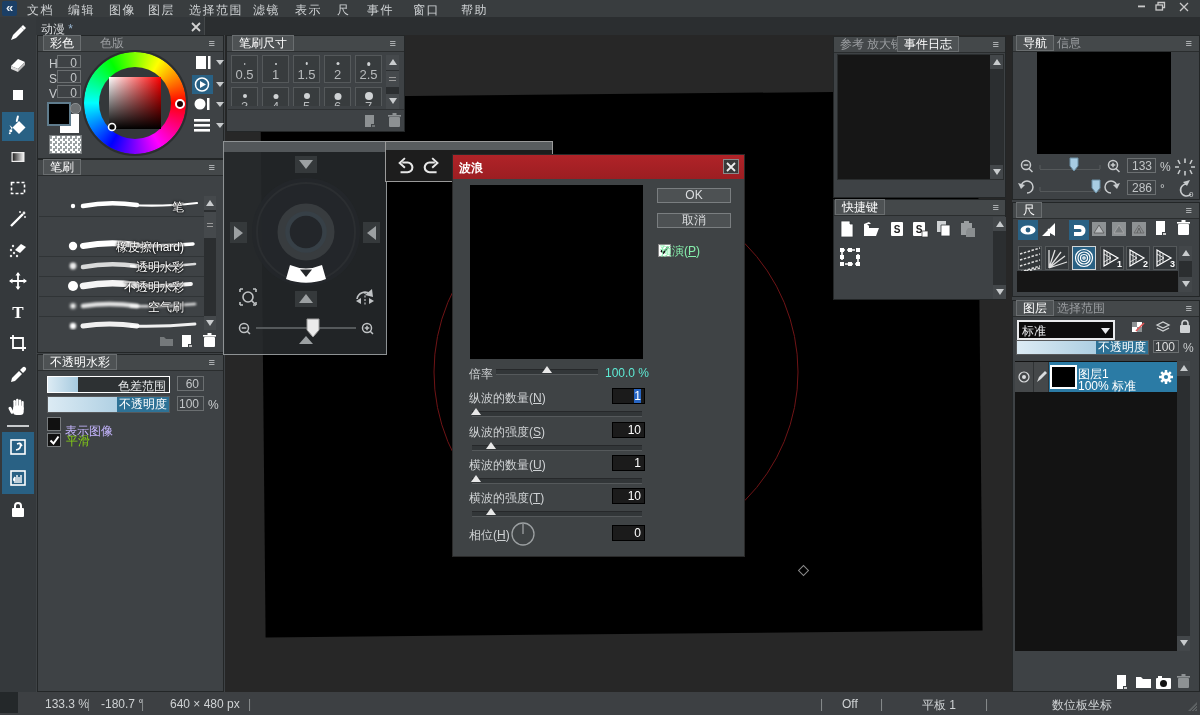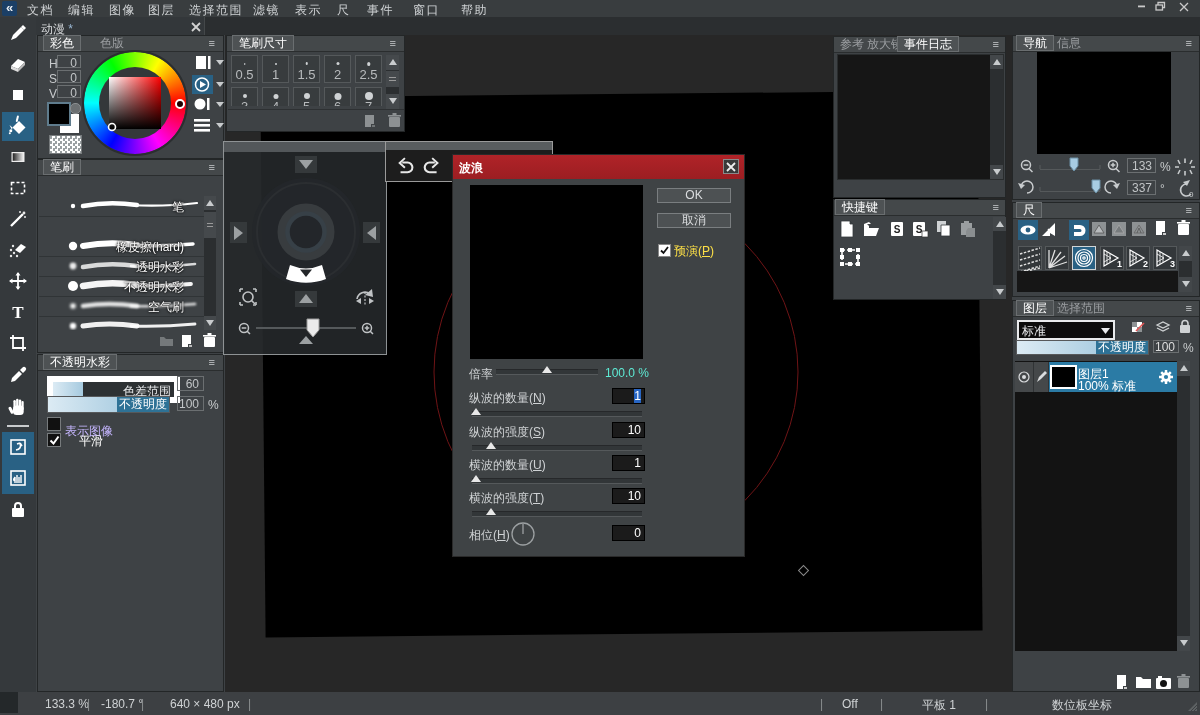--- a/index.html
+++ b/index.html
@@ -297,38 +297,38 @@
         <rect x="47.5" y="0" width="4" height="2"></rect>
       </g>
  </svg>
 </div>
 
 <div class="pnl" id="toolopt" style="left:37px;top:354px;width:187px;height:338px">
  <div class="phdr">
       <div class="ptab on cn" style="left:6px">不透明水彩</div>
       <div class="ham" style="right:8px">≡</div>
     </div>
- <div class="abs" style="left:9px;top:21px;width:121px;height:15px;background:#2d3133;border:6px solid #ffffff">
+ <div class="abs" style="left:9px;top:21px;width:121px;height:15px;background:#2d3133;border:1px solid #ffffff">
   <div class="abs" style="left:0;top:0;width:30px;height:15px;background:linear-gradient(to right,#dcebf4,#a6cadf)"></div>
   <div class="abs cn" style="right:3px;top:1px;color:#e8eaec">色差范围</div>
  </div>
  <div class="tfield" style="left:139px;top:21px;width:27px;height:15px;padding-right:4px;line-height:15px">60</div>
  <div class="abs" style="left:9px;top:41px;width:121px;height:15px;border:1px solid #57595b;background:linear-gradient(to right,#dcebf4,#8fbcd6)">
   <div class="abs cn" style="right:0;top:0;height:15px;line-height:15px;padding:0 2px;background:#2e7296;color:#fff">不透明度</div>
  </div>
  <div class="tfield" style="left:139px;top:41px;width:27px;height:15px;padding-right:4px;line-height:15px">100</div>
  <div class="abs" style="left:170px;top:43px;color:#c8cbcd">%</div>
  <div class="abs" style="left:9px;top:62px;width:12px;height:12px;background:#111;border:1px solid #777b7d"></div>
  <div class="abs cn" style="left:27px;top:68px;color:#c4b5fd">表示图像</div>
  <div class="abs" style="left:9px;top:78px;width:12px;height:12px;background:#111;border:1px solid #777b7d">
   <svg style="left:1px;top:1px" width="11" height="11">
         <path d="M1.5 5.5 L4.5 8.5 L9.5 1.5" stroke="#fff" stroke-width="2" fill="none"></path>
       </svg>
  </div>
- <div class="abs cn" style="left:41px;top:78px;color:#ffffff">平滑</div>
+ <div class="abs cn" style="left:28px;top:78px;color:#84cc16">平滑</div>
 </div>
 
 <div class="pnl" id="brushsize" style="left:226px;top:35px;width:179px;height:97px">
  <div class="phdr">
       <div class="ptab on cn" style="left:6px">笔刷尺寸</div>
       <div class="ham" style="right:8px">≡</div>
     </div>
  <style>.szc{position:absolute;width:27px;height:28px;background:#383c3e;border:1px solid #55595b;box-sizing:border-box;color:#b8bbbd;text-align:center;font-size:13px}
  .szc span{position:absolute;bottom:0px;left:0;right:0}.szd{position:absolute;left:50%;border-radius:50%;background:#cfd2d4;transform:translateX(-50%)}</style>
  <div class="abs" style="left:0;top:19px;width:158px;height:51px;overflow:hidden">
@@ -569,21 +569,21 @@
         <path d="M107 7 L104 13 L100 9 Z" fill="#c8cbcd" stroke="none"></path>
    <g transform="translate(-8,0)">
           <path d="M182 8 A 6 6 0 1 0 186 18" fill="none"></path>
           <path d="M185 4 L182 10 L178 6 Z" fill="#c8cbcd" stroke="none"></path>
           <text x="184" y="21" font-size="8" fill="#c8cbcd" stroke="none">0</text>
         </g>
   </g>
  </svg>
  <div class="tfield" style="left:114px;top:122px;width:29px;height:15px;padding-right:3px;line-height:15px">133</div>
  <div class="abs" style="left:147px;top:124px;color:#c8cbcd">%</div>
- <div class="tfield" style="left:114px;top:144px;width:29px;height:15px;padding-right:3px;line-height:15px">337</div>
+ <div class="tfield" style="left:114px;top:144px;width:29px;height:15px;padding-right:3px;line-height:15px">286</div>
  <div class="abs" style="left:147px;top:146px;color:#c8cbcd">°</div>
 </div>
 
 <div class="pnl" id="rulerpnl" style="left:1012px;top:202px;width:188px;height:95px">
  <div class="phdr">
       <div class="ptab on cn" style="left:4px">尺</div>
       <div class="ham" style="right:7px">≡</div>
     </div>
  <div class="abs" style="left:5px;top:17px;width:20px;height:20px;background:#296184">
   <svg style="left:2px;top:4px" width="16" height="12">
@@ -793,21 +793,21 @@
  .dslider{position:absolute;height:4px;border-top:1px solid #26282a;border-bottom:1px solid #55595b;background:#323638}
  .dval{position:absolute;left:159px;width:33px;height:16px;background:#1b1b1b;border:1px solid #000;color:#fff;text-align:right;padding-right:3px;box-sizing:border-box;line-height:14px}
  .dlbl{position:absolute;left:16px;color:#cfd2d4}</style>
  <div class="dbtn" style="top:33px">OK</div>
  <div class="dbtn cn" style="top:58px">取消</div>
  <div class="abs" style="left:205px;top:89px;width:11px;height:11px;background:#fff;border:1px solid #888">
   <svg style="left:0px;top:0px" width="11" height="11">
         <path d="M2 5.5 L4.5 8 L9 2" stroke="#111" stroke-width="1.8" fill="none"></path>
       </svg>
  </div>
- <div class="abs cn" style="left:221px;top:88px;color:#fde047">预演(<u>P</u>)</div>
+ <div class="abs cn" style="left:207px;top:88px;color:#86efac">预演(<u>P</u>)</div>
  <div class="dlbl cn" style="top:211px">倍率</div>
  <div class="dslider" style="left:43px;top:214px;width:102px"></div>
  <svg style="left:89px;top:211px" width="10" height="7">
       <path d="M5 0 L10 7 L0 7 Z" fill="#e8e8e8"></path>
     </svg>
  <div class="abs" style="left:152px;top:211px;color:#5eead4">100.0 %</div>
 
  <div class="dlbl cn" style="top:235px">纵波的数量(<u>N</u>)</div>
  <div class="dval" style="top:233px"><span style="background:#2866c4">1</span></div>
  <div class="dslider" style="left:19px;top:256px;width:170px"></div>

